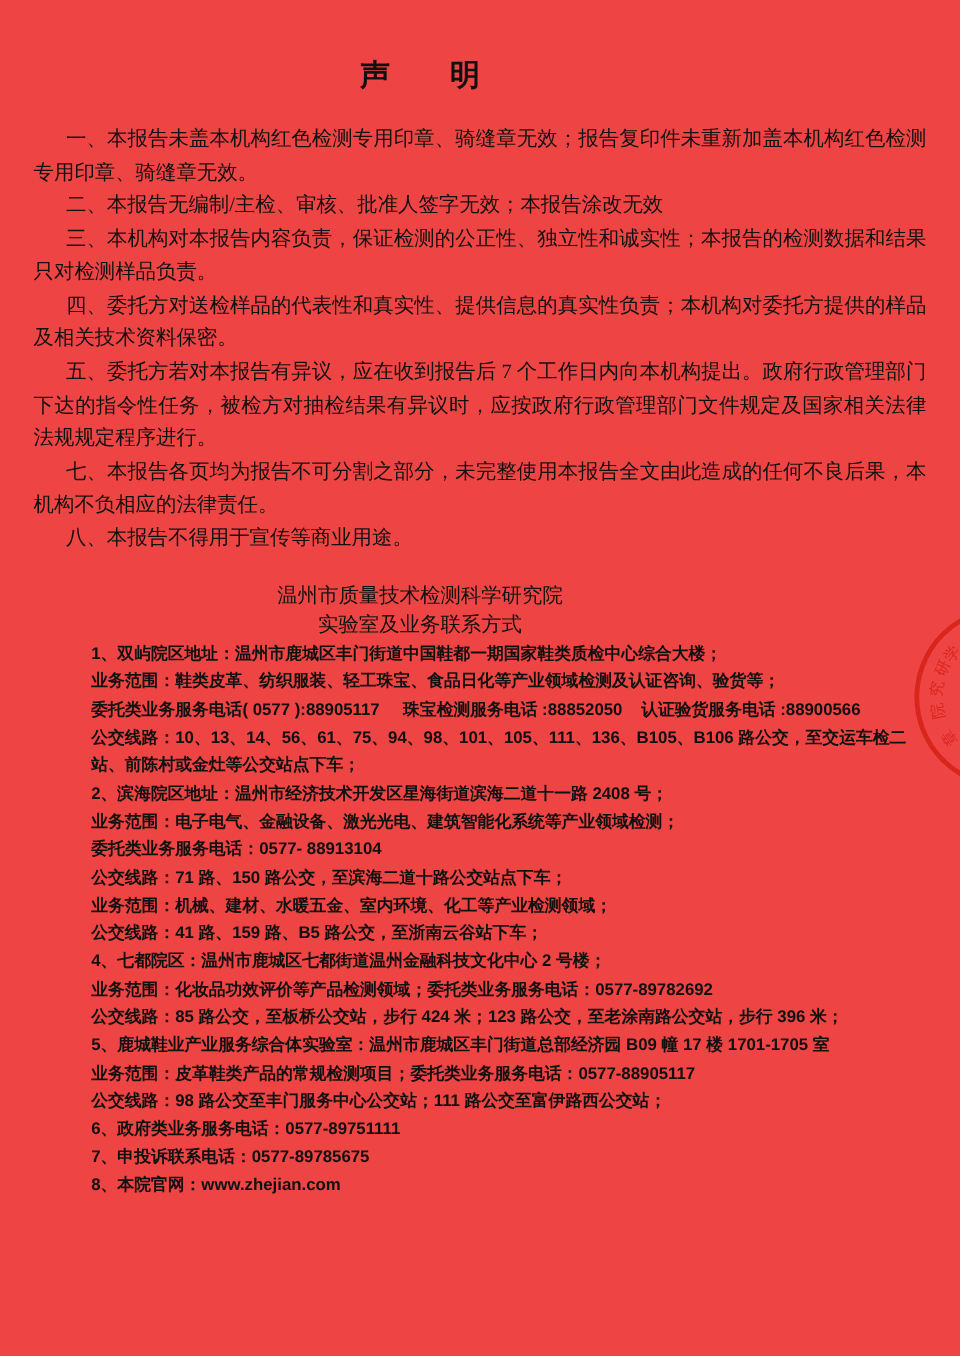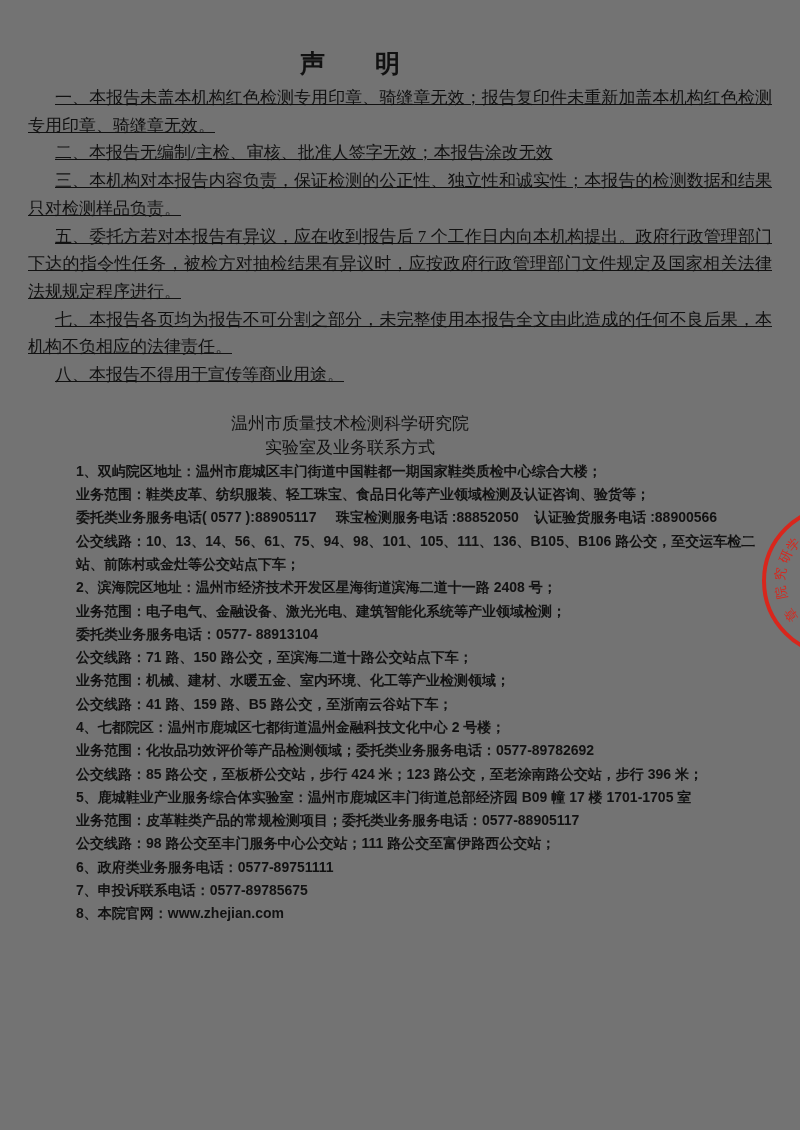--- a/index.html
+++ b/index.html
@@ -1,34 +1,34 @@
 <!DOCTYPE html>
 <html><head>
 <meta charset="utf-8">
 <style>
   html,body{margin:0;padding:0;background:#ffffff;}
   .page{
     position:relative;
     width:800px;height:1130px;
-    background:#737373;
+    background:#ef4444;
     box-sizing:border-box;
     padding:0 28px;
     overflow:hidden;
     color:#111;
   }
   .doc-title{
     margin:50px 100px 0 0;
     text-align:center;
     font-family:"Liberation Serif","DejaVu Serif",serif;
     font-size:25px;
     font-weight:bold;
     line-height:28px;
     white-space:pre;
   }
-  .statements{margin-top:6px;text-decoration:underline;}
+  .statements{margin-top:24px;}
   .statements p{
     margin:0;
     font-family:"Liberation Serif","DejaVu Serif",serif;
     font-size:17px;
     line-height:27.7px;
     text-align:justify;
     text-indent:27px;
   }
   .org-heading{
     margin:23px 100px 0 0;
@@ -67,20 +67,21 @@
 <body>
 
 <div class="page">
 
   <h1 class="doc-title">声　　明</h1>
 
   <div class="statements">
     <p>一、本报告未盖本机构红色检测专用印章、骑缝章无效；报告复印件未重新加盖本机构红色检测专用印章、骑缝章无效。</p>
     <p>二、本报告无编制/主检、审核、批准人签字无效；本报告涂改无效</p>
     <p>三、本机构对本报告内容负责，保证检测的公正性、独立性和诚实性；本报告的检测数据和结果只对检测样品负责。</p>
+    <p>四、委托方对送检样品的代表性和真实性、提供信息的真实性负责；本机构对委托方提供的样品及相关技术资料保密。</p>
     <p>五、委托方若对本报告有异议，应在收到报告后 7 个工作日内向本机构提出。政府行政管理部门下达的指令性任务，被检方对抽检结果有异议时，应按政府行政管理部门文件规定及国家相关法律法规规定程序进行。</p>
     <p>七、本报告各页均为报告不可分割之部分，未完整使用本报告全文由此造成的任何不良后果，本机构不负相应的法律责任。</p>
     <p>八、本报告不得用于宣传等商业用途。</p>
   </div>
 
   <div class="org-heading">
     <div>温州市质量技术检测科学研究院</div>
     <div>实验室及业务联系方式</div>
   </div>
 

